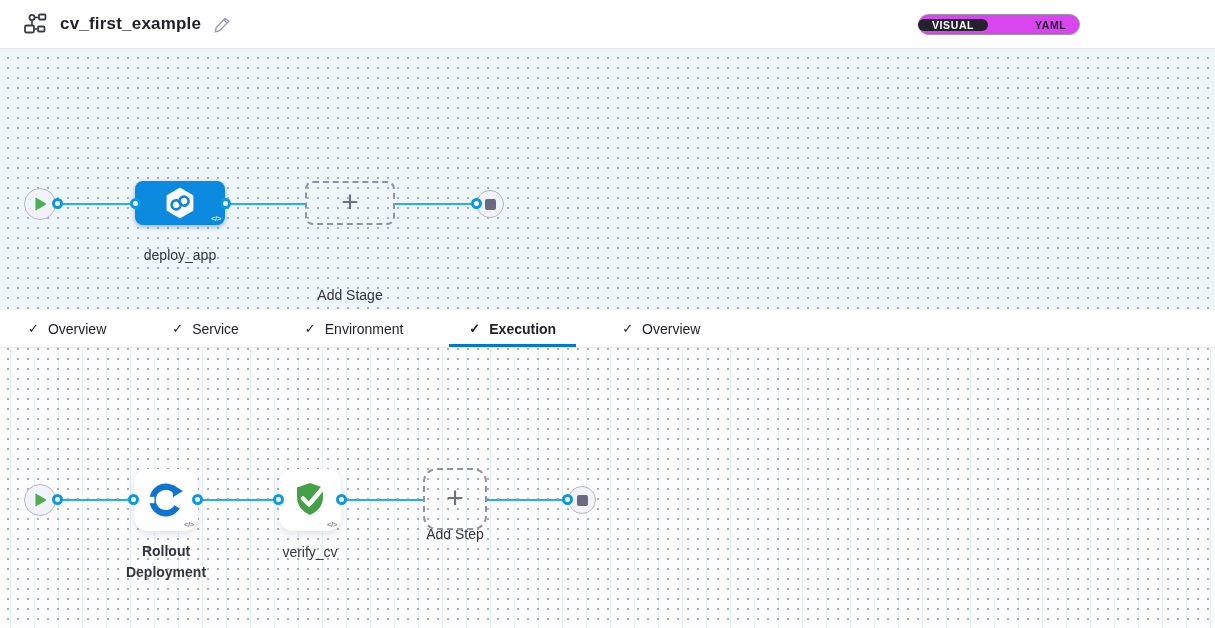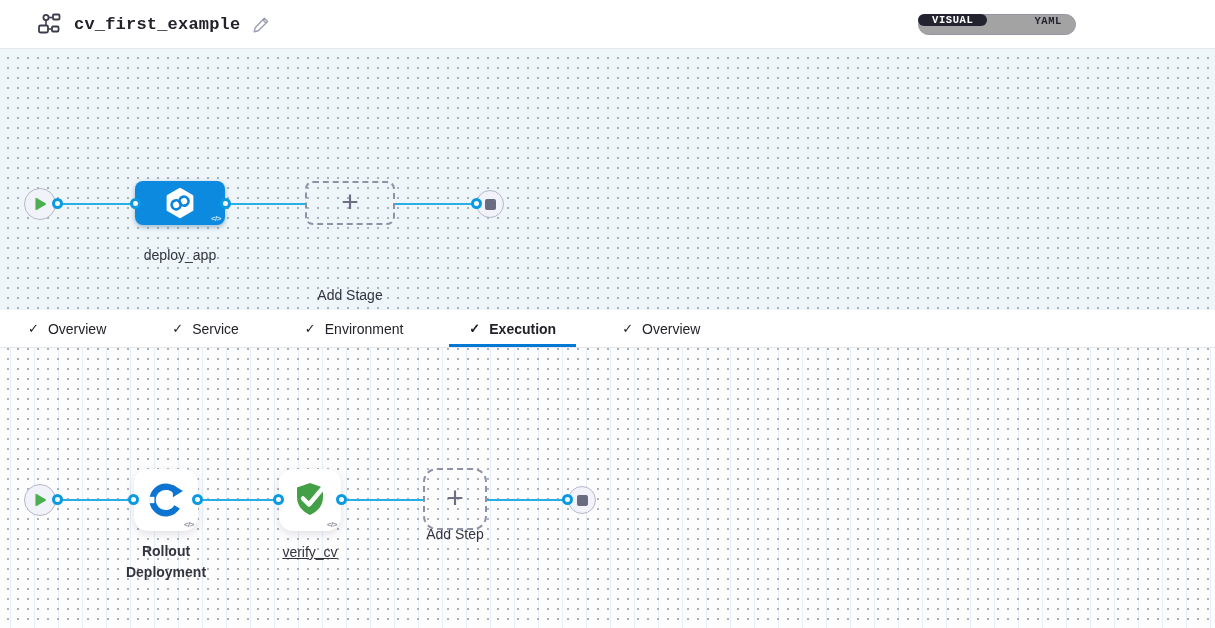--- a/index.html
+++ b/index.html
@@ -8,31 +8,31 @@
     font-family: "Liberation Sans", sans-serif;
     background: #ffffff;
     position: relative;
     color: #22222a;
   }
 
   
   .header {
     position: absolute; top: 0; left: 0; right: 0; height: 49px;
     background: #ffffff; border-bottom: 1px solid #e7e7ec;
-    display: flex; align-items: center; padding-left: 36px; font-family: Liberation Mono, monospace;
+    display: flex; align-items: center; padding-left: 22px;
   }
   .pipeline-icon { margin-right: 12px; display: flex; }
   .page-title { font-size: 17px; font-weight: bold; color: #22222a; letter-spacing: .2px; }
   .edit-icon { margin-left: 12px; display: flex; cursor: pointer; }
 
   .view-toggle {
     position: absolute; left: 918px; top: 14px; height: 21px;
-    display: flex; align-items: flex-start;
+    display: flex; align-items: center;
     border: 1px solid #9496a5; border-radius: 11px;
-    background: #a3a3a3;
+    background: #d946ef;
   }
   .view-toggle .seg {
     font-size: 10.5px; font-weight: bold; letter-spacing: .6px;
     display: flex; align-items: center; padding: 0 13px; cursor: pointer; margin-left: 35px;
   }
   .view-toggle .seg.selected {
     background: #22232f; color: #ffffff; border-radius: 11px;
     margin: -1px; padding: 0 14px; z-index: 2;
   }
   .view-toggle .seg.unselected { color: #22232f; }
@@ -242,21 +242,21 @@
 
   <div class="step-card verify">
     <svg width="40" height="40" viewBox="0 0 40 40">
       <path d="M20 3 L33 7.5 V17 C33 26 27.5 31.5 20 35 C12.5 31.5 7 26 7 17 V7.5 Z" fill="#43a047"></path>
       <path d="M13 18.5 L19 24.5 L32.5 8.5" stroke="#ffffff" stroke-width="4.5" fill="none" stroke-linecap="round" stroke-linejoin="round"></path>
     </svg>
     <span class="code-badge on-white">&lt;/&gt;</span>
   </div>
   <div class="port" style="left:273px; top:146px;"></div>
   <div class="port" style="left:336px; top:146px;"></div>
-  <div class="node-label" style="left:250px; top:194px; width:120px;text-decoration:underline;">verify_cv</div>
+  <div class="node-label" style="left:250px; top:194px; width:120px;">verify_cv</div>
 
   <div class="edge" style="left:341px; top:151px; width:82px;"></div>
 
   <div class="add-box add-step">
     <span class="plus">+</span>
   </div>
   <div class="node-label" style="left:395px; top:176px; width:120px;">Add Step</div>
 
   <div class="edge" style="left:487px; top:151px; width:81px;"></div>
   <div class="port" style="left:562px; top:146px;"></div>

